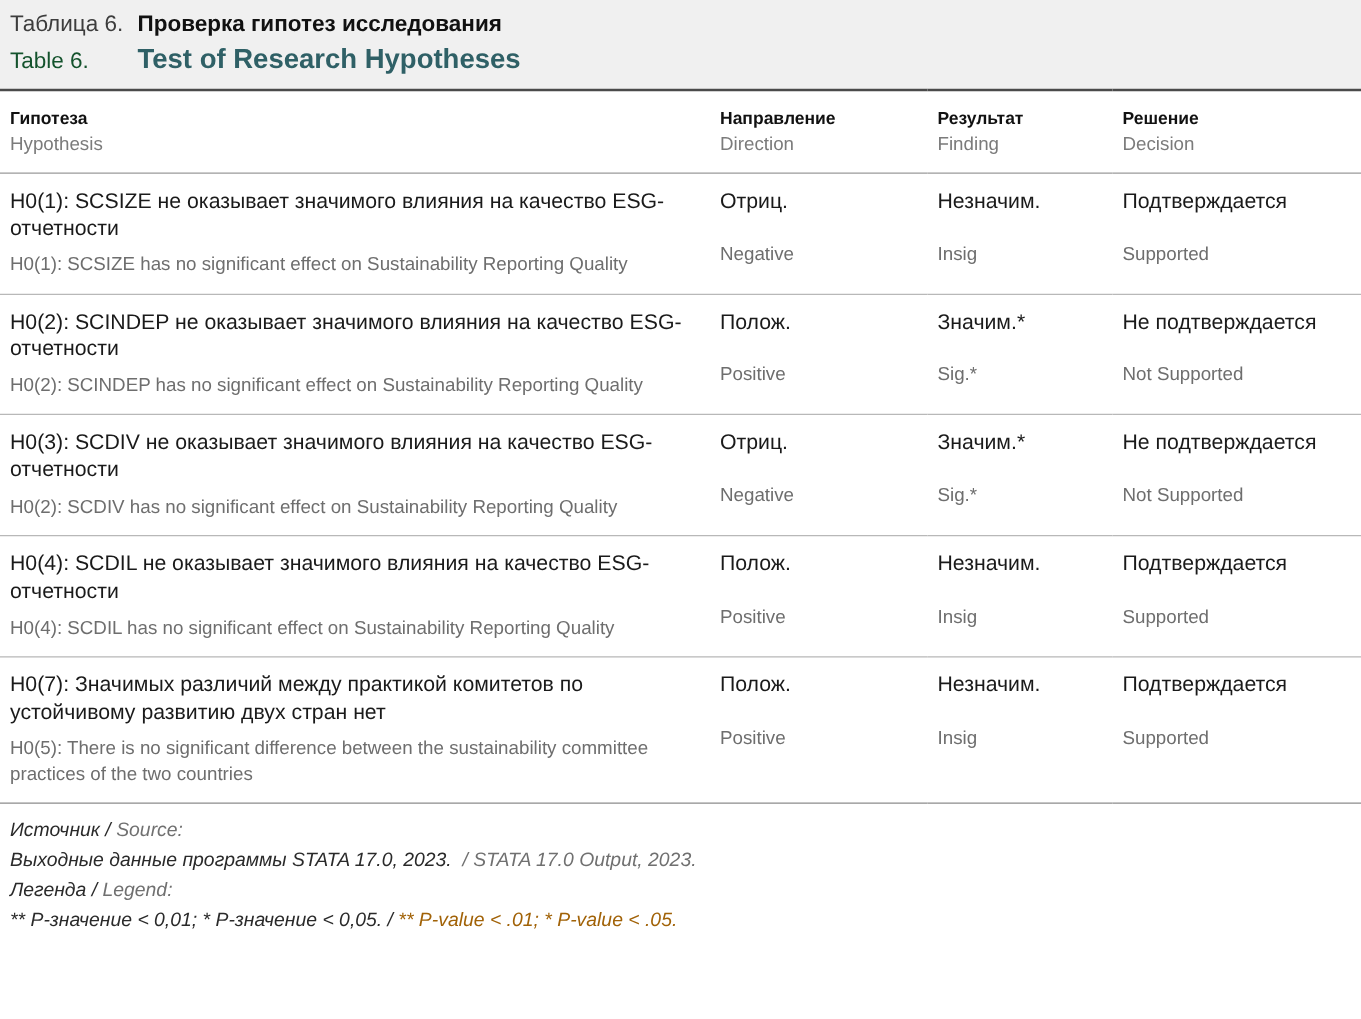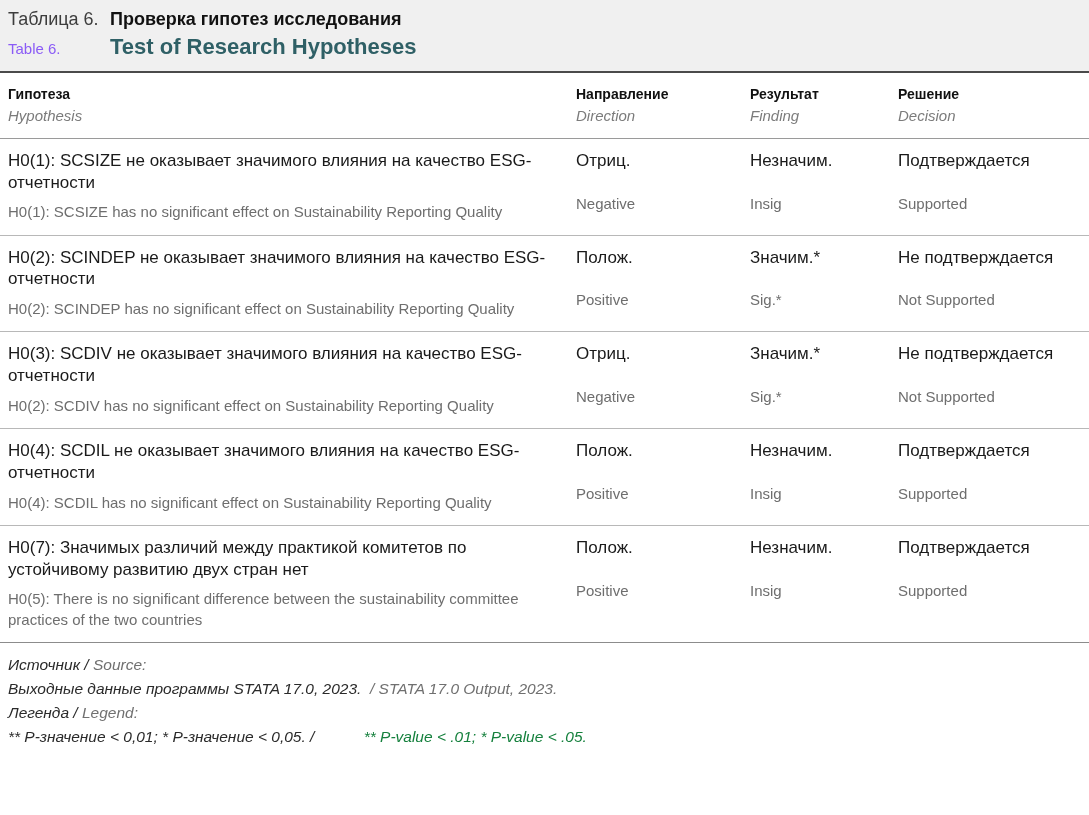--- a/index.html
+++ b/index.html
@@ -38,22 +38,22 @@
     color: #3d3d3d;
     min-width: 102px;
     font-weight: 400;
   }
   .caption-title-ru {
     font-size: 18px;
     color: #111111;
     font-weight: bold;
   }
   .caption-label-en {
-    font-size: 15px;
-    color: #8b5cf6;
+    font-size: 18px;
+    color: #14532d;
     min-width: 102px;
     font-weight: 400;
   }
   .caption-title-en {
     font-size: 22px;
     color: #2f6066;
     font-weight: bold;
   }
 
   
@@ -84,21 +84,20 @@
     line-height: 1.25;
     display: block;
   }
   .head-en {
     font-size: 15px;
     font-weight: normal;
     color: #7b7b7b;
     line-height: 1.3;
     display: block;
     margin-top: 3px;
-    font-style: italic;
   }
 
   tbody tr.data-row > td {
     border-bottom: 1px solid #b8b8b8;
     padding: 11px 8px 12px 8px;
   }
   tbody tr.data-row:last-child > td {
     border-bottom: 1px solid #8c8c8c;
   }
   .cell-ru {
@@ -129,22 +128,21 @@
     font-size: 15.5px;
     font-style: italic;
     line-height: 1.55;
     color: #2a2a2a;
     white-space: pre-wrap;
   }
   .note-muted {
     color: #707070;
   }
   .note-accent {
-    color: #15803d;
-    margin-left: 45px;
+    color: #a16207;
   }
 </style>
 </head>
 <body>
 
 <div class="page">
 
   <div class="caption">
     <div class="caption-row">
       <span class="caption-label-ru">Таблица 6.</span>

